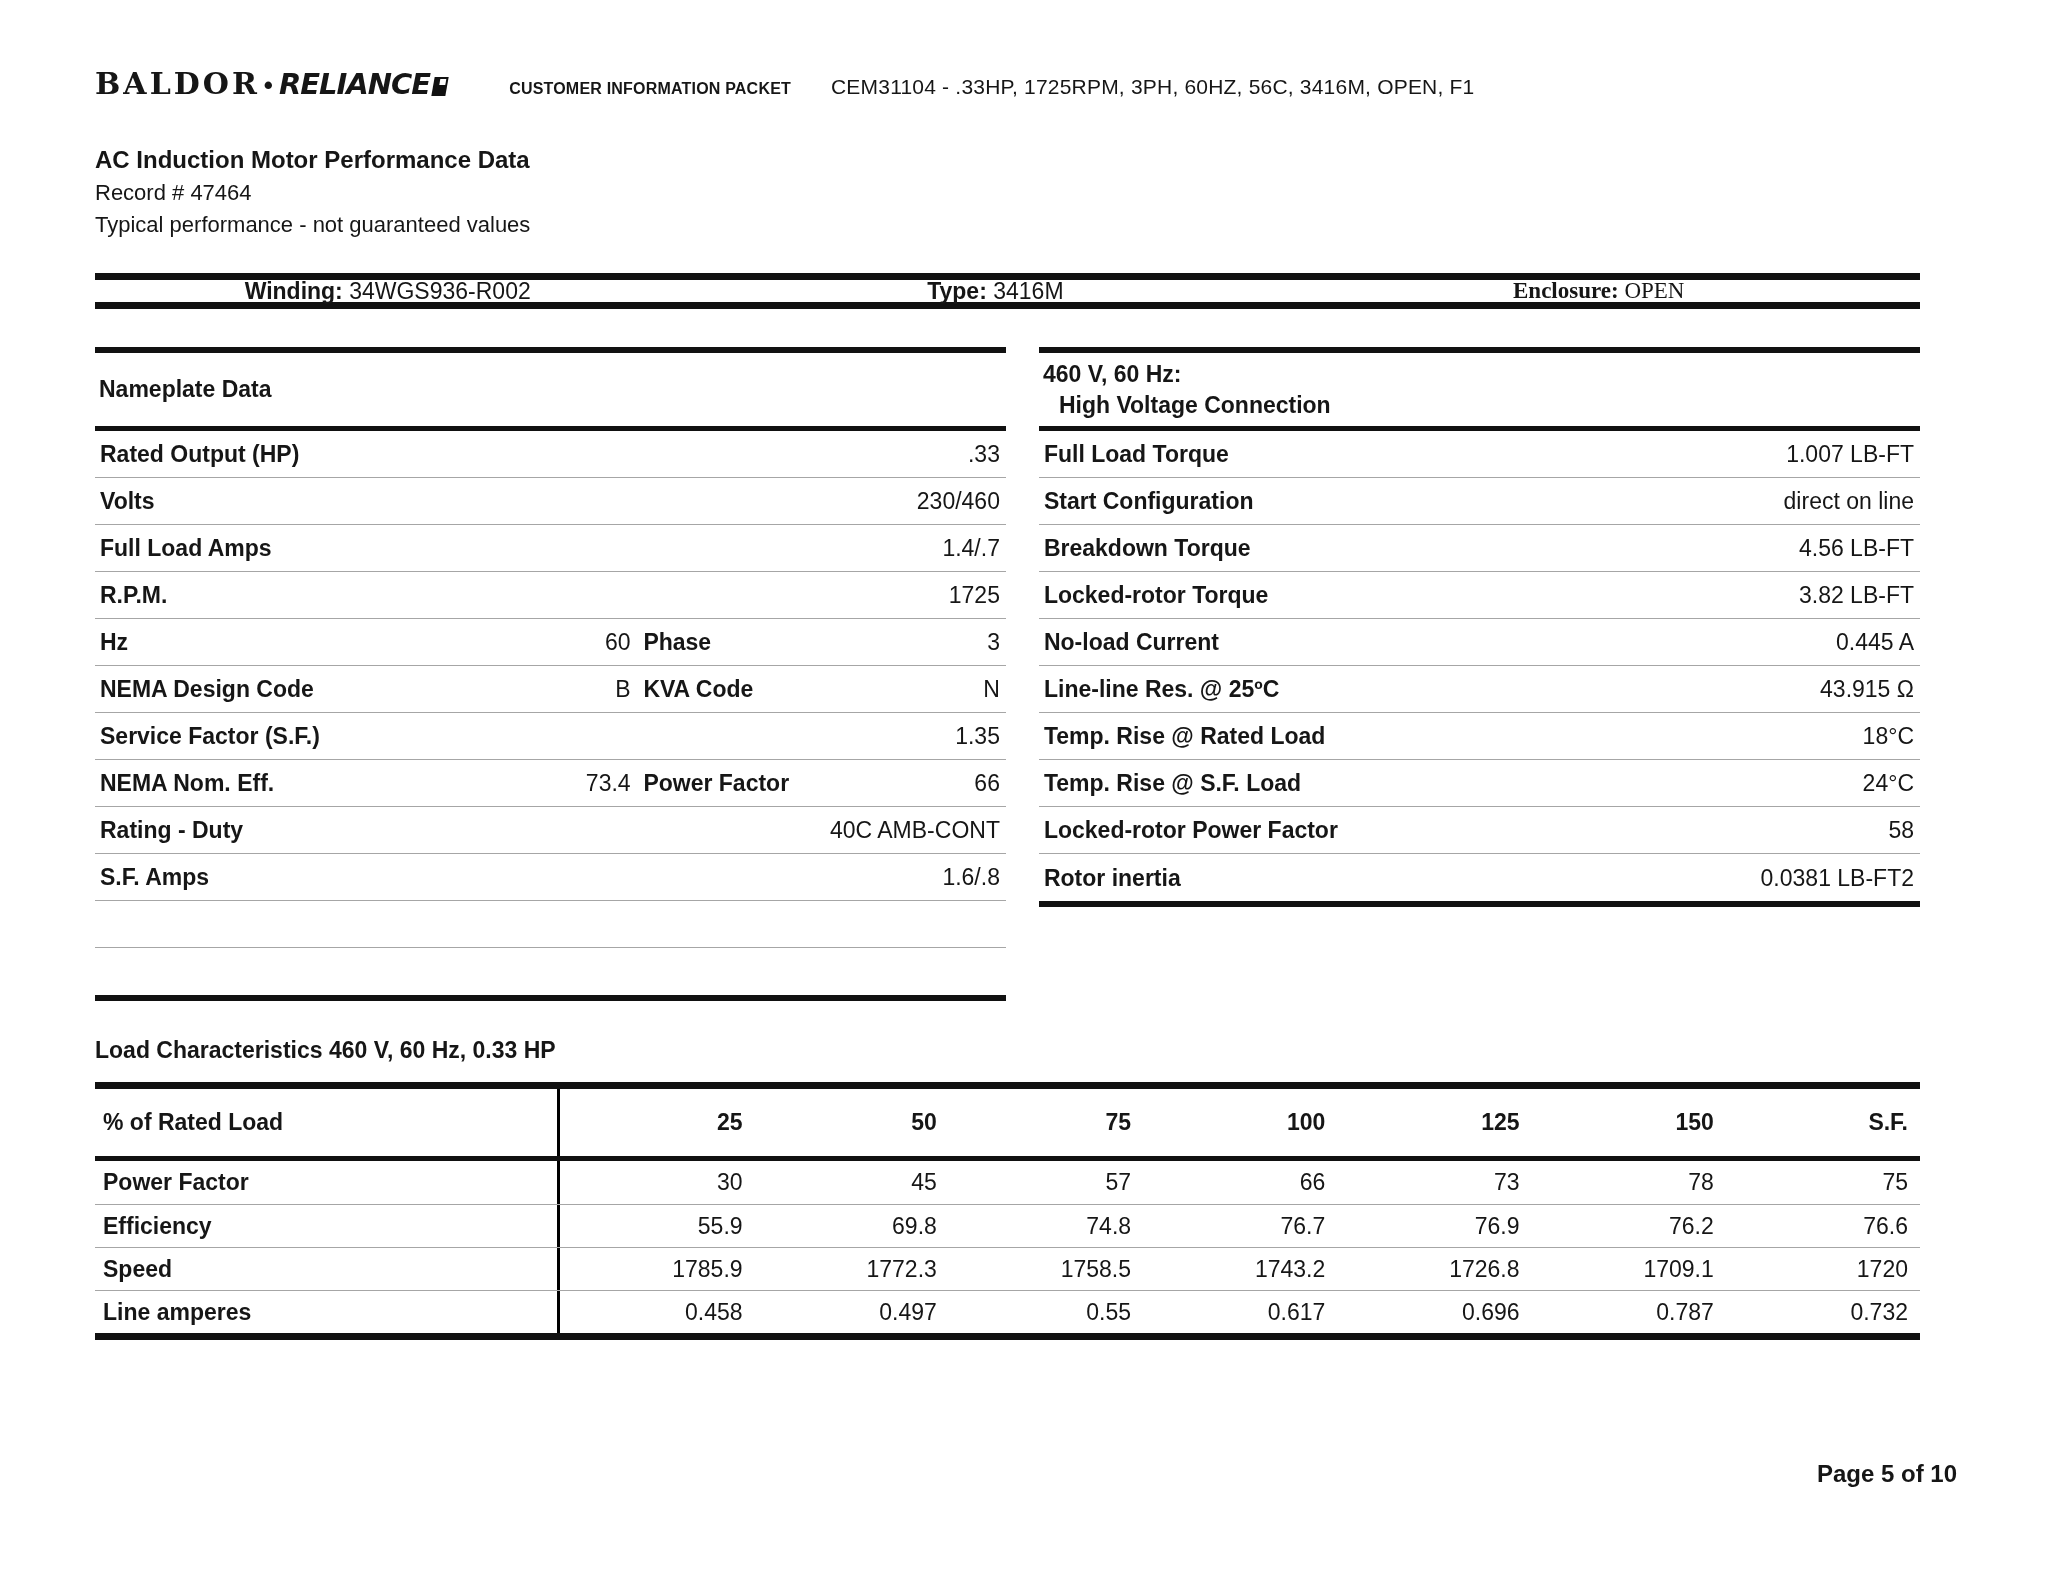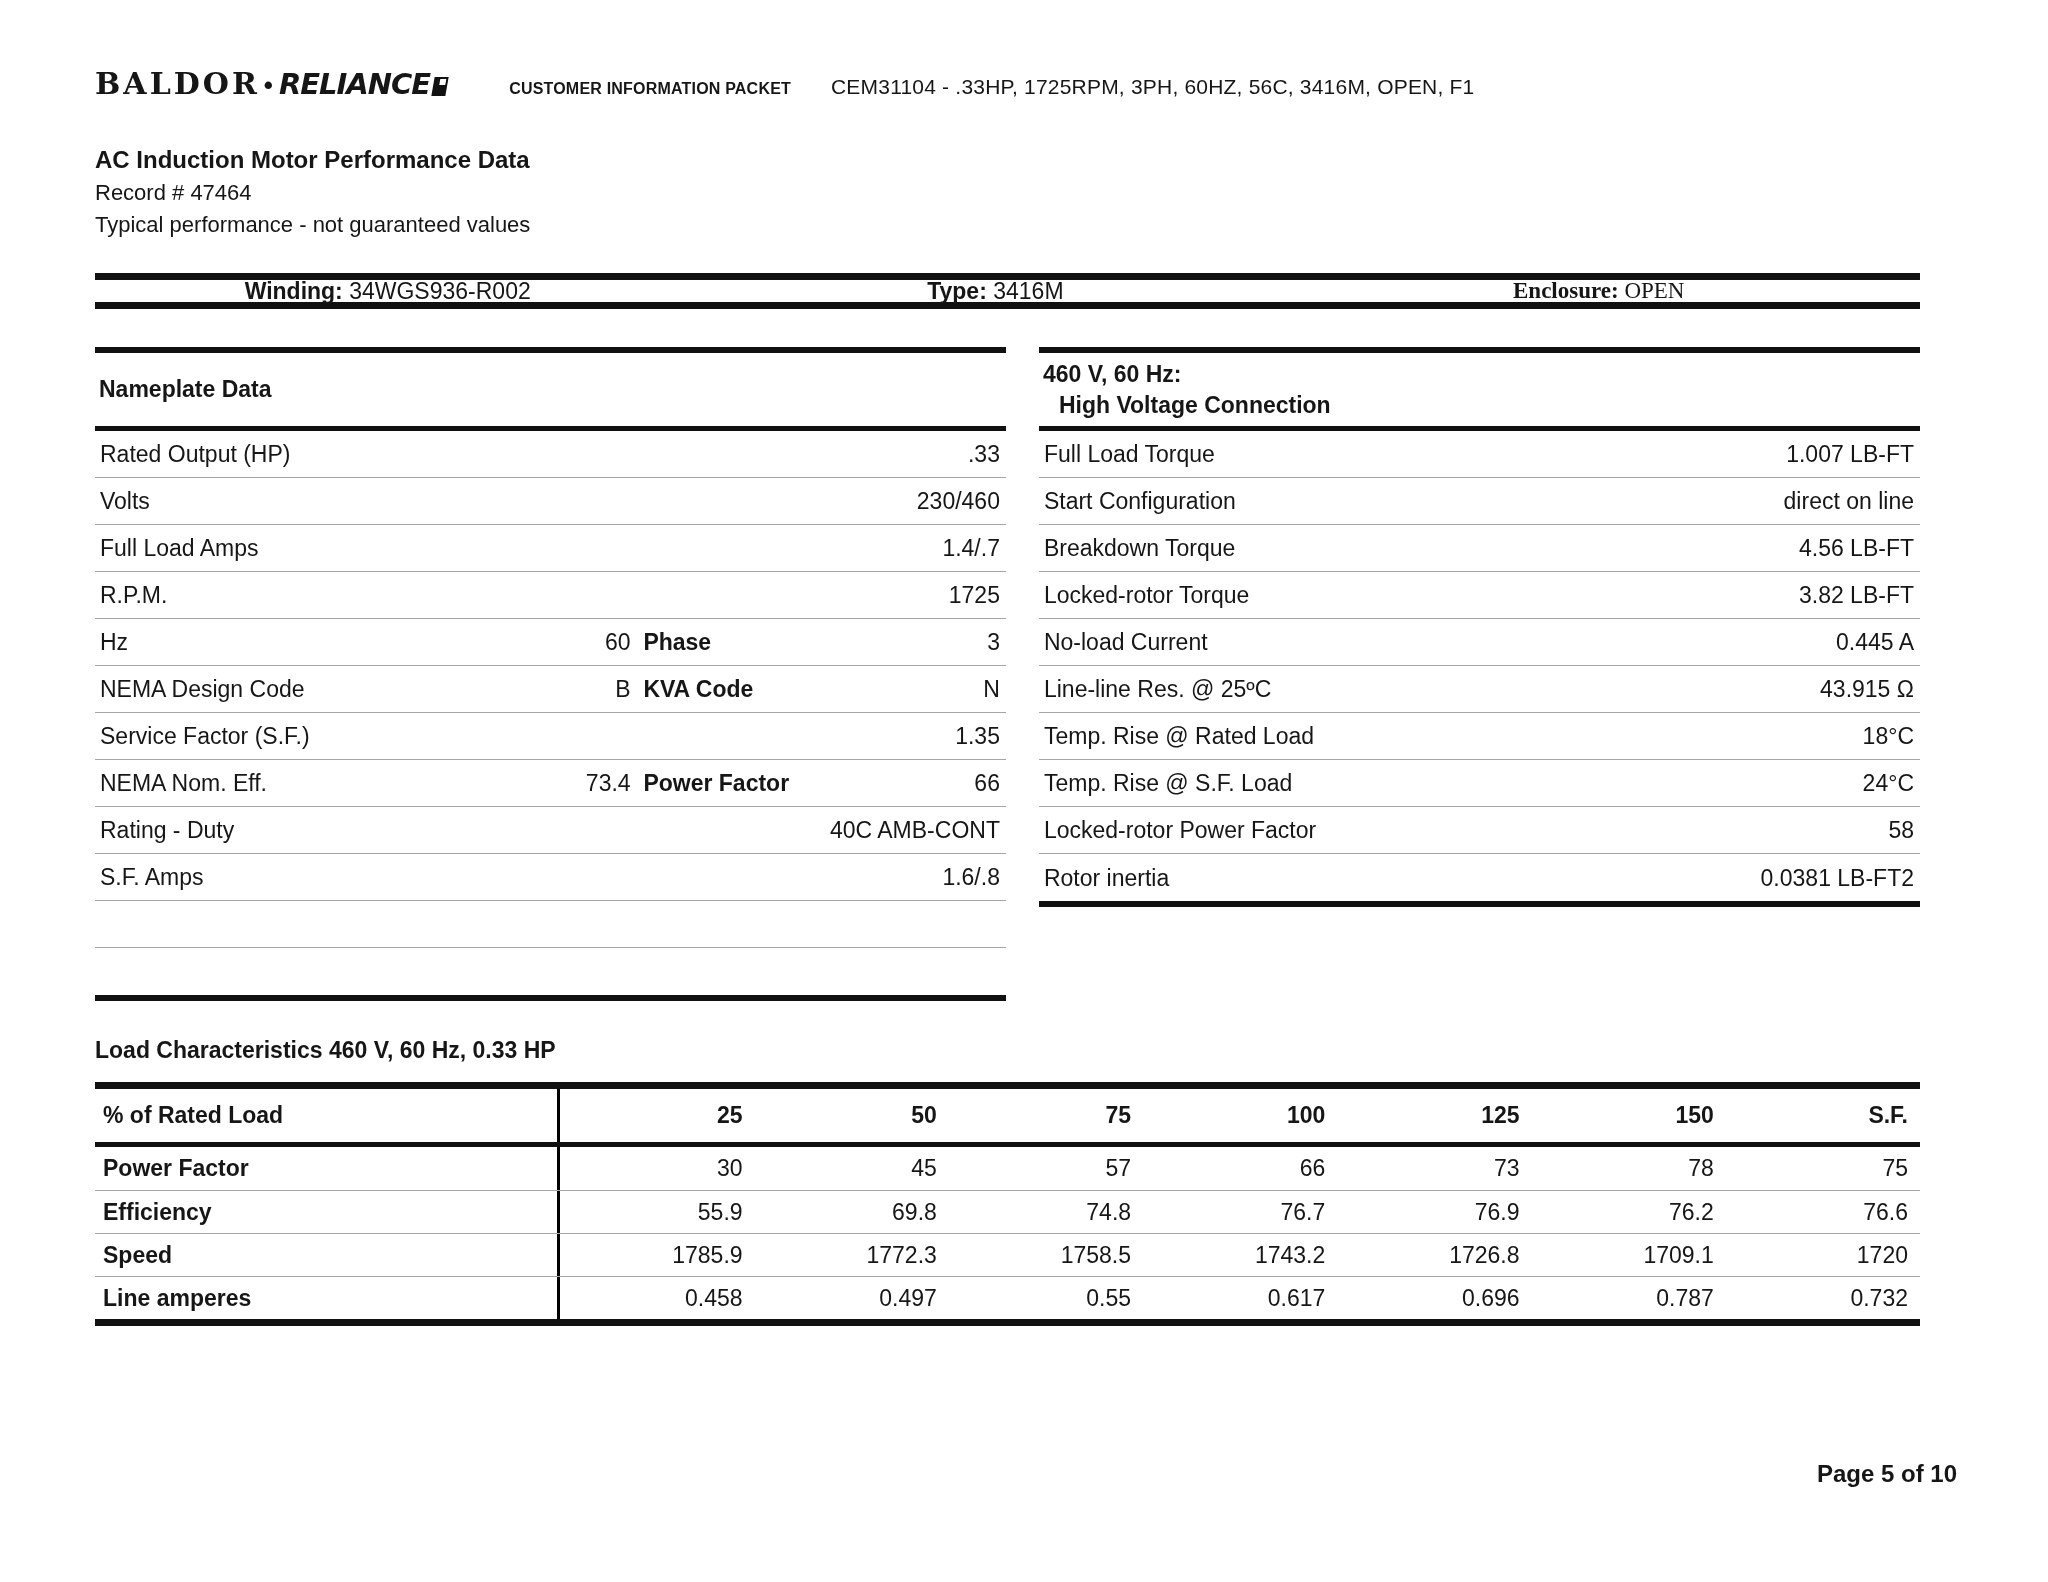--- a/index.html
+++ b/index.html
@@ -56,33 +56,33 @@
   .tbl-right { width:885px; }
   .tbl-head {
     border-bottom:5px solid #111; height:78px; padding-left:4px;
     display:flex; flex-direction:column; justify-content:center;
     font-weight:bold; font-size:23px; line-height:31px;
   }
   .tbl-head .indent { padding-left:16px; }
   .rows { border-bottom:6px solid #111; }
   .np-row, .hv-row { position:relative; height:47px; border-bottom:1px solid #a6a6a6; font-size:23px; }
   .np-row:last-child, .hv-row:last-child { border-bottom:none; }
-  .cellL  { position:absolute; left:5px;  top:50%; transform:translateY(-50%); font-weight:normal; white-space:nowrap; }
+  .cellL  { position:absolute; left:5px;  top:50%; transform:translateY(-50%); font-weight:bold; white-space:nowrap; }
   .cellM  { position:absolute; left:0; width:58.8%; text-align:right; top:50%; transform:translateY(-50%); white-space:nowrap; }
   .cellL2 { position:absolute; left:60.2%; top:50%; transform:translateY(-50%); font-weight:bold; white-space:nowrap; }
   .cellR  { position:absolute; right:6px; top:50%; transform:translateY(-50%); white-space:nowrap; }
 
   
   .load-title { margin-top:36px; font-weight:bold; font-size:23px; }
   .lc-table { margin-top:18px; border-top:7px solid #111; border-bottom:7px solid #111; }
   .lc-row {
     display:grid; grid-template-columns:25.5% repeat(7,1fr);
     height:43px; font-size:23px; border-top:1px solid #a6a6a6;
   }
-  .lc-row.lc-header { border-top:none; height:58px; font-weight:bold; border-bottom:5px solid #111; }
+  .lc-row.lc-header { border-top:none; height:72px; font-weight:bold; border-bottom:5px solid #111; }
   .lc-row.first-data { border-top:none; }
   .lc-first {
     display:flex; align-items:center; padding-left:8px;
     font-weight:bold; border-right:3px solid #000;
   }
   .lc-cell { display:flex; align-items:center; justify-content:flex-end; padding-right:12px; }
 
   
   .pageno { position:absolute; top:1460px; right:91px; font-size:24px; font-weight:bold; }
 </style>

